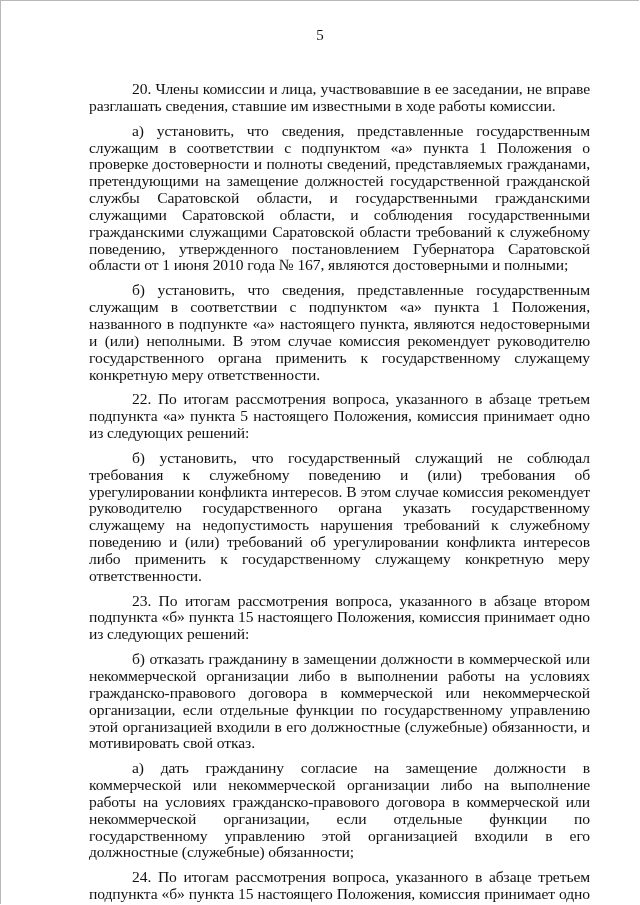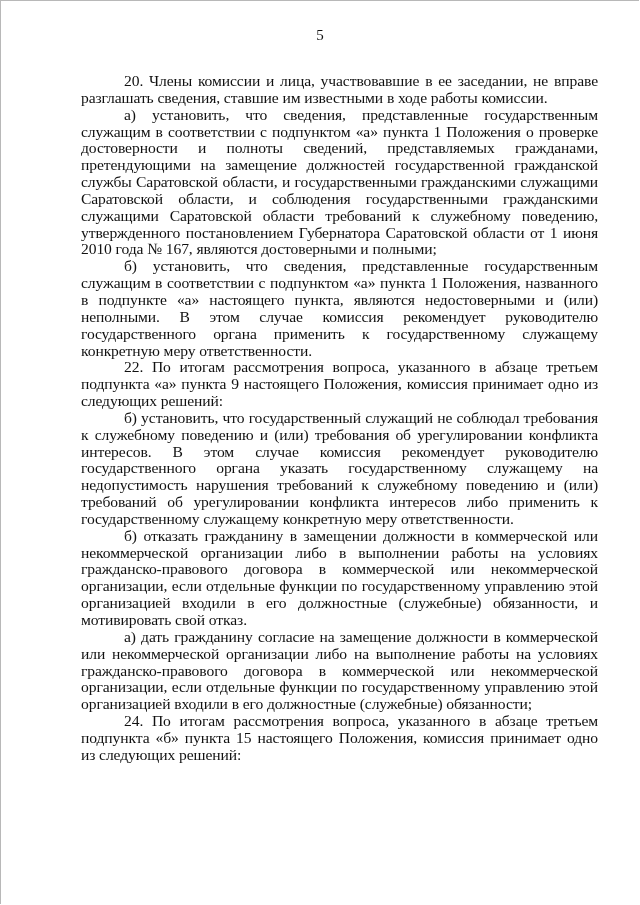--- a/index.html
+++ b/index.html
@@ -16,34 +16,35 @@
       position: absolute; top: 27px; left: 0; width: 640px; text-align: center;
       font-family: "Liberation Serif", serif; font-size: 15px; color: #111;
       line-height: 17px;
     }
     .content {
       position: absolute; left: 81px; top: 73px; width: 517px;
       font-family: "Liberation Serif", serif; font-size: 15.6px; color: #111;
       line-height: 16.85px;
     }
     .content p {
-      margin: 0; text-align: justify; text-indent: 43px;
+      margin: 8px; text-align: justify; text-indent: 43px;
       letter-spacing: -0.1px;
     }
   </style>
 </head>
 <body>
 
 <div class="frame"></div>
 
 <div class="page-number">5</div>
 
 <div class="content">
   <p>20. Члены комиссии и лица, участвовавшие в ее заседании, не вправе разглашать сведения, ставшие им известными в ходе работы комиссии.</p>
   <p>а) установить, что сведения, представленные государственным служащим в соответствии с подпунктом «а» пункта 1 Положения о проверке достоверности и полноты сведений, представляемых гражданами, претендующими на замещение должностей государственной гражданской службы Саратовской области, и государственными гражданскими служащими Саратовской области, и соблюдения государственными гражданскими служащими Саратовской области требований к служебному поведению, утвержденного постановлением Губернатора Саратовской области от 1 июня 2010 года № 167, являются достоверными и полными;</p>
   <p>б) установить, что сведения, представленные государственным служащим в соответствии с подпунктом «а» пункта 1 Положения, названного в подпункте «а» настоящего пункта, являются недостоверными и (или) неполными. В этом случае комиссия рекомендует руководителю государственного органа применить к государственному служащему конкретную меру ответственности.</p>
-  <p>22. По итогам рассмотрения вопроса, указанного в абзаце третьем подпункта «а» пункта 9 настоящего Положения, комиссия принимает одно из следующих решений:</p>
+  <p>22. По итогам рассмотрения вопроса, указанного в абзаце третьем подпункта «а» пункта 5 настоящего Положения, комиссия принимает одно из следующих решений:</p>
   <p>б) установить, что государственный служащий не соблюдал требования к служебному поведению и (или) требования об урегулировании конфликта интересов. В этом случае комиссия рекомендует руководителю государственного органа указать государственному служащему на недопустимость нарушения требований к служебному поведению и (или) требований об урегулировании конфликта интересов либо применить к государственному служащему конкретную меру ответственности.</p>
+  <p>23. По итогам рассмотрения вопроса, указанного в абзаце втором подпункта «б» пункта 15 настоящего Положения, комиссия принимает одно из следующих решений:</p>
   <p>б) отказать гражданину в замещении должности в коммерческой или некоммерческой организации либо в выполнении работы на условиях гражданско-правового договора в коммерческой или некоммерческой организации, если отдельные функции по государственному управлению этой организацией входили в его должностные (служебные) обязанности, и мотивировать свой отказ.</p>
   <p>а) дать гражданину согласие на замещение должности в коммерческой или некоммерческой организации либо на выполнение работы на условиях гражданско-правового договора в коммерческой или некоммерческой организации, если отдельные функции по государственному управлению этой организацией входили в его должностные (служебные) обязанности;</p>
   <p>24. По итогам рассмотрения вопроса, указанного в абзаце третьем подпункта «б» пункта 15 настоящего Положения, комиссия принимает одно из следующих решений:</p>
 
 </div>
 
 </body></html>

